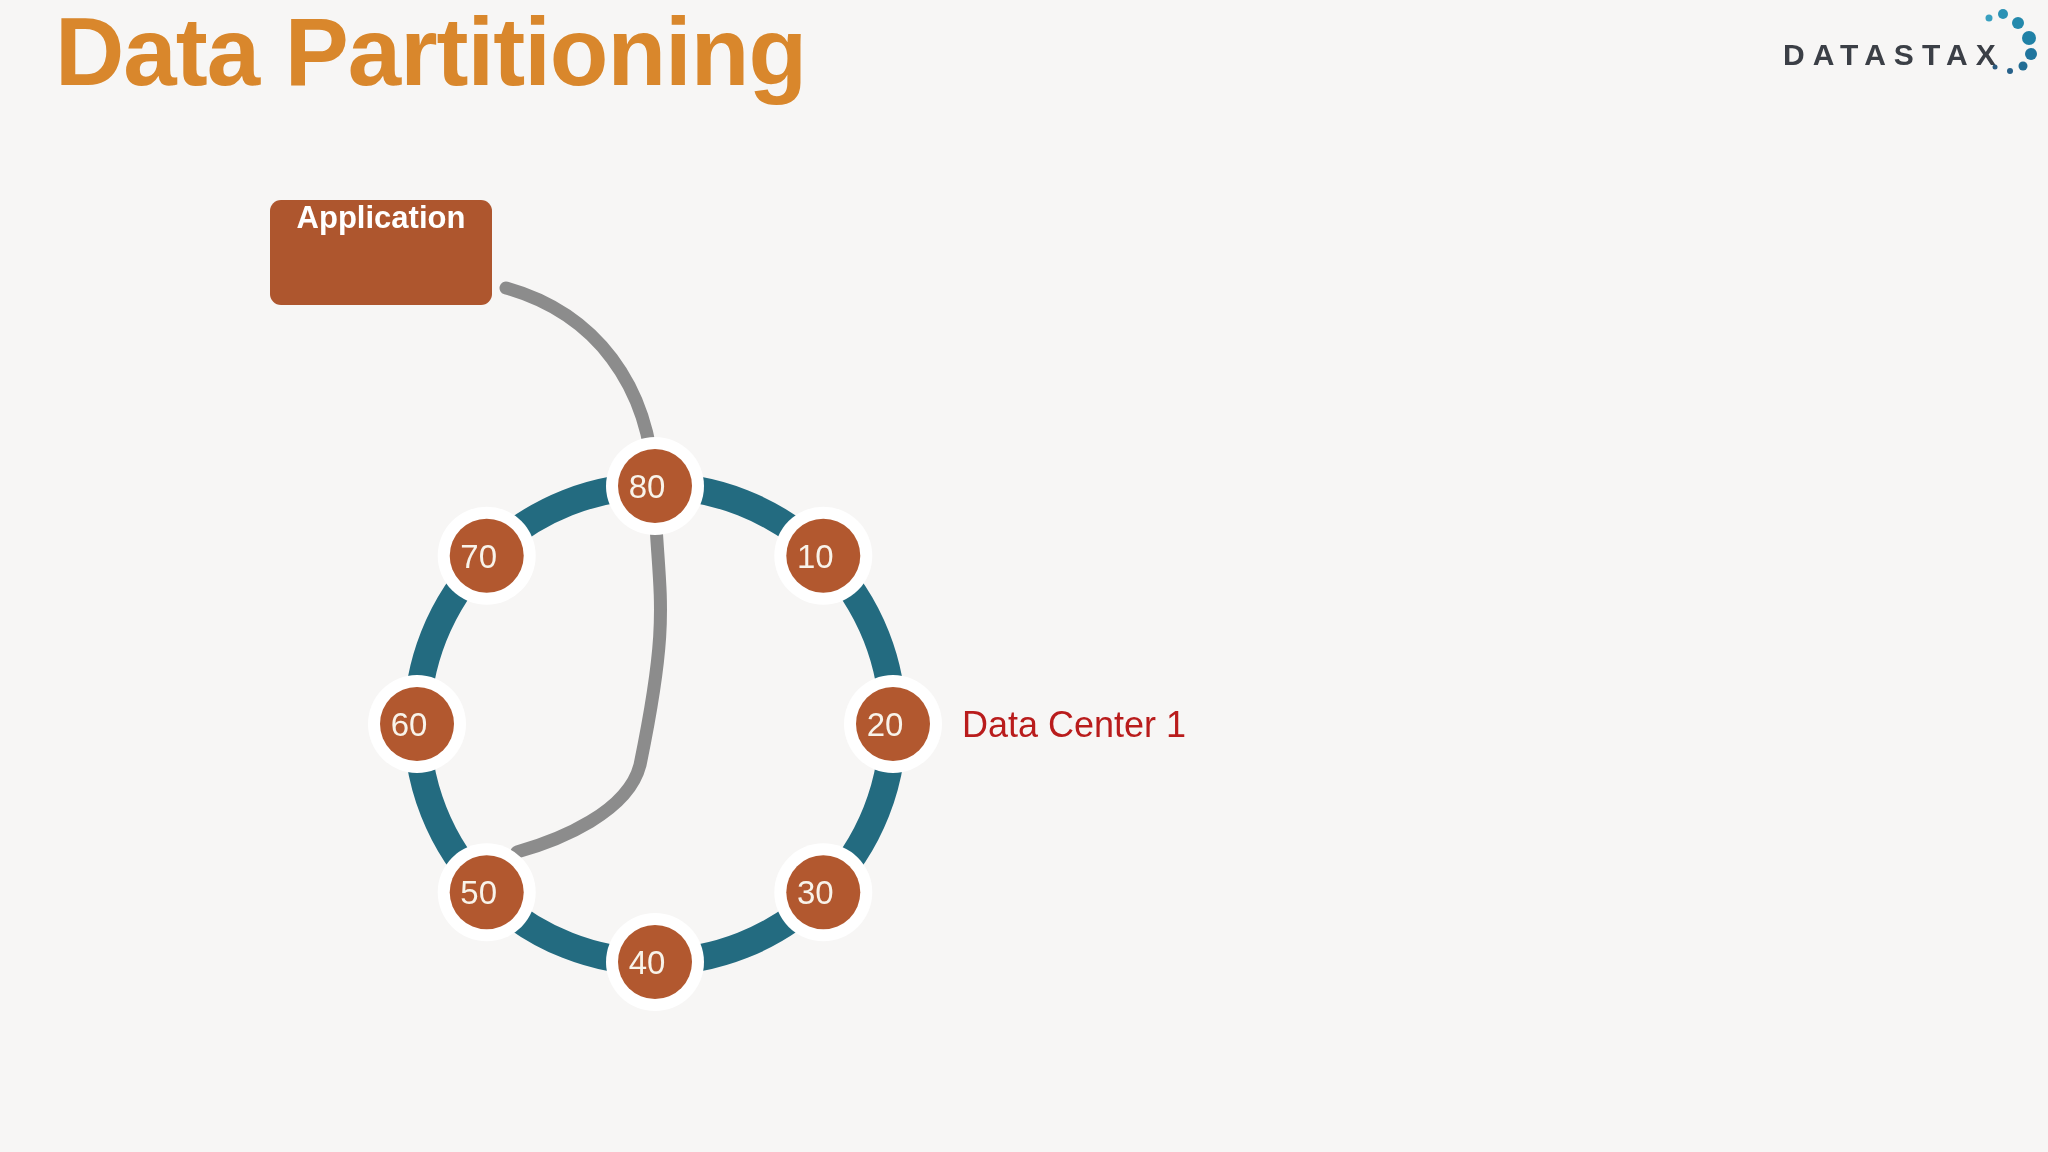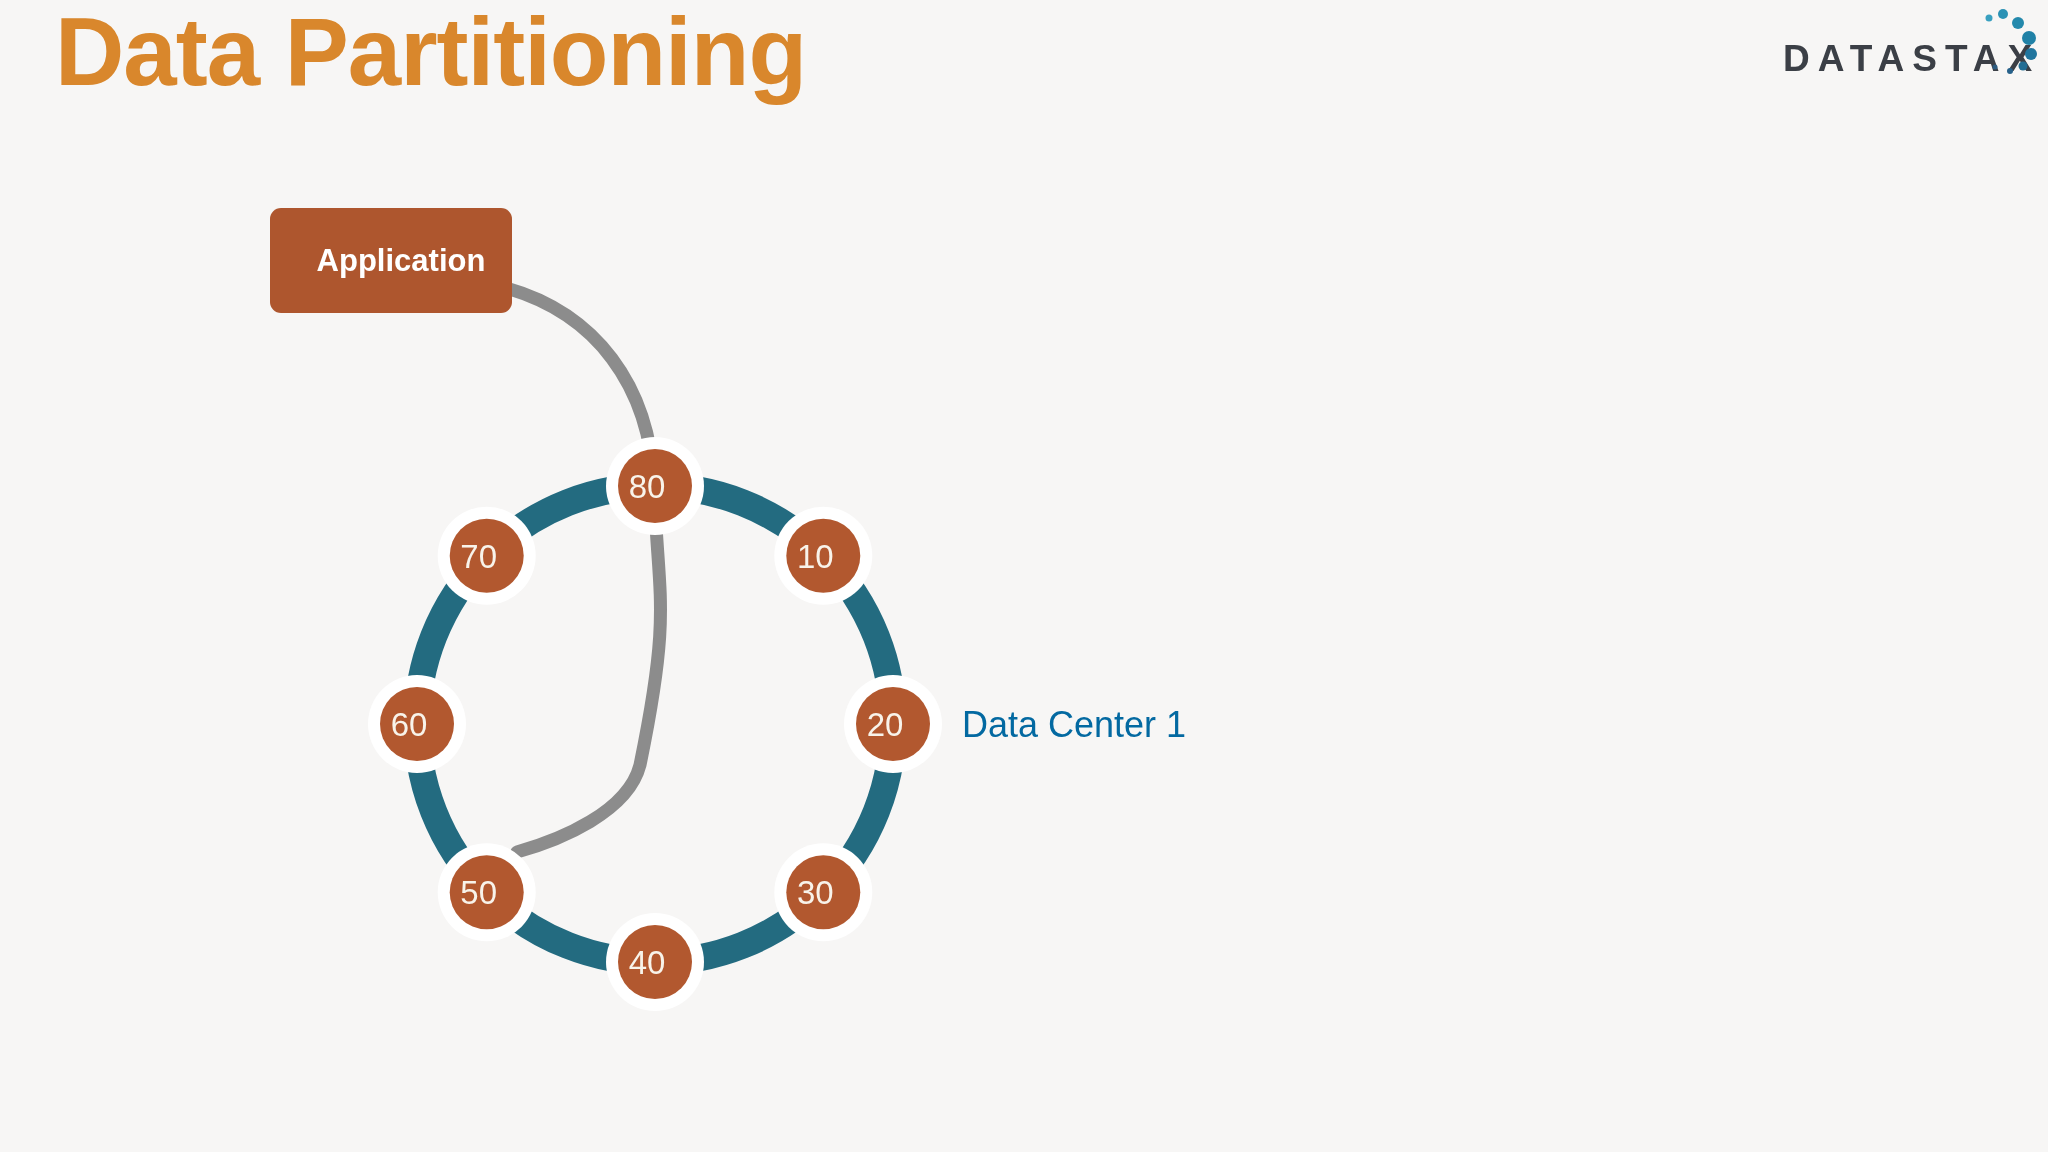--- a/index.html
+++ b/index.html
@@ -15,43 +15,43 @@
   .slide-title {
     position: absolute; left: 55px; top: -6px;
     font-size: 96px; font-weight: 700; letter-spacing: -1px;
     color: #D9872C; margin: 0; line-height: 1.2;
   }
 
   
   .logo { position: absolute; left: 1783px; top: 0; width: 260px; height: 90px; }
   .logo-word {
     position: absolute; left: 0; top: 38px;
-    font-size: 37px; font-weight: 700; letter-spacing: 8px;
+    font-size: 30px; font-weight: 700; letter-spacing: 8px;
     color: #3B3F46;
   }
   .logo-dots { position: absolute; left: 197px; top: 8px; }
 
   
   .app-box {
-    position: absolute; left: 270px; top: 208px;
+    position: absolute; left: 270px; top: 200px;
     width: 222px; height: 105px;
     background: #AE562E; border-radius: 11px;
-    display: flex; align-items: center; justify-content: center; padding-left: 20px;
+    display: flex; align-items: flex-start; justify-content: center;
   }
   .app-box span { color: #FFFFFF; font-weight: 700; font-size: 31px; }
 
   
   .hash-label {
     position: absolute; left: 666px; top: 372px;
     font-size: 35px; font-weight: 700; color: #111111;
     white-space: nowrap;
   }
   .dc-label {
     position: absolute; left: 962px; top: 704px;
-    font-size: 36px; font-weight: 400; color: #0369a1;
+    font-size: 36px; font-weight: 400; color: #b91c1c;
     white-space: nowrap;
   }
 
   .diagram-svg { position: absolute; left: 0; top: 0; }
   .node-label {
     font-family: "Liberation Sans", sans-serif;
     font-size: 33px; fill: #F8F3EA;
   }
 </style>
 </head>

